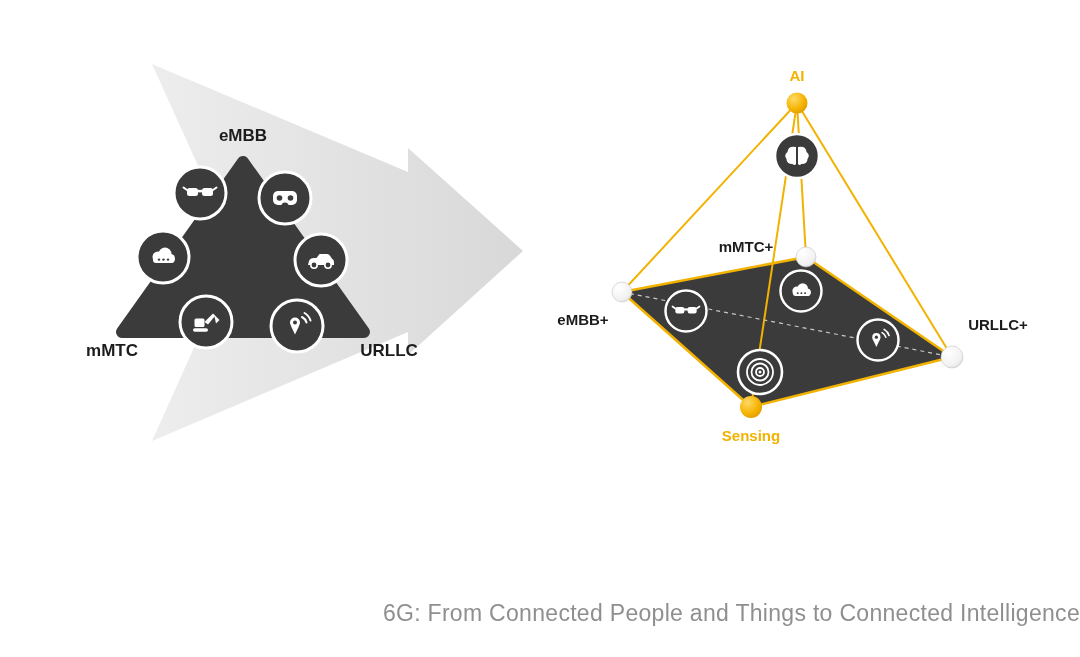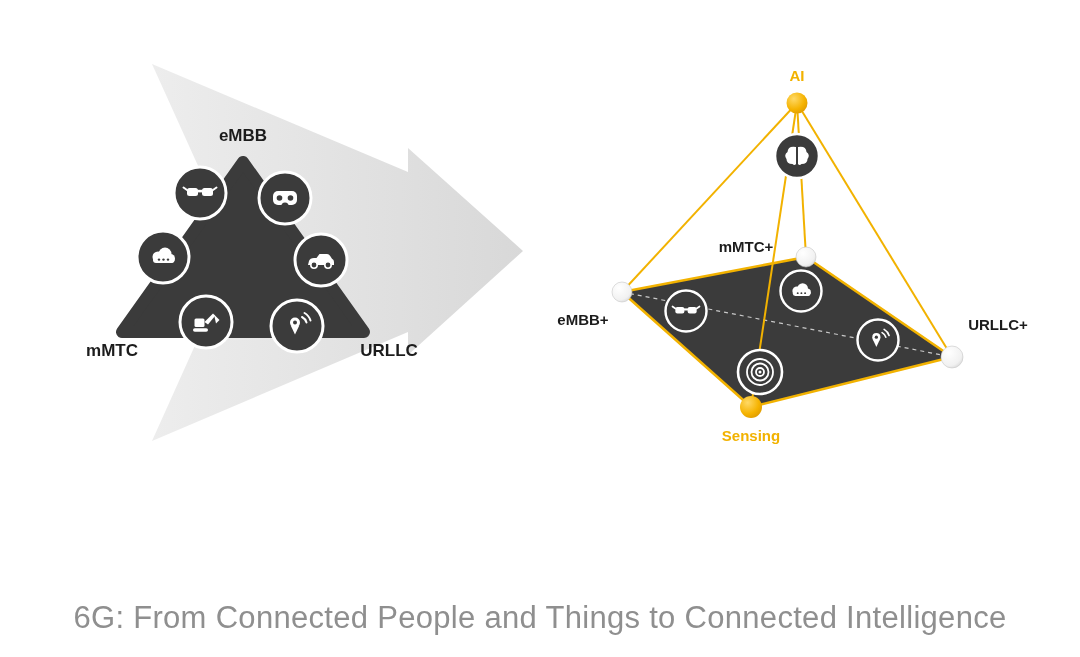--- a/index.html
+++ b/index.html
@@ -14,22 +14,22 @@
   .lbl{font-size:17px;font-weight:bold;fill:#1c1c1c;text-anchor:middle;}
   .lbl-sm{font-size:15px;font-weight:bold;fill:#1c1c1c;text-anchor:middle;}
   .lbl-gold{fill:#f2b200;}
   .icon-disc{fill:#3b3b3b;stroke:#ffffff;stroke-width:3;}
   .icon-disc-sm{fill:#3b3b3b;stroke:#ffffff;stroke-width:2.6;}
   .gold-line{stroke:#f2b200;stroke-width:2;fill:none;}
   .gold-edge{stroke:#f2b200;stroke-width:2.6;fill:none;stroke-linejoin:round;}
   .dash-line{stroke:#c9c9c9;stroke-width:1.2;stroke-dasharray:4 4;fill:none;}
   #caption{
     position:absolute;left:0;right:0;top:600px;
-    text-align:center;
-    font-size:31px;color:#8f8f8f;
+    text-align:right;
+    font-size:23px;color:#8f8f8f;
     letter-spacing:0.3px;
   }
 </style>
 </head>
 <body>
 
 <div id="stage">
   <svg width="1080" height="657" viewBox="0 0 1080 657">
     <defs>
       <linearGradient id="gArrow" x1="0" y1="0" x2="1" y2="0">

